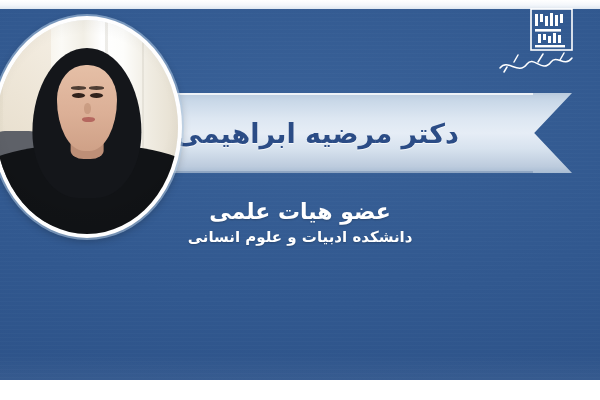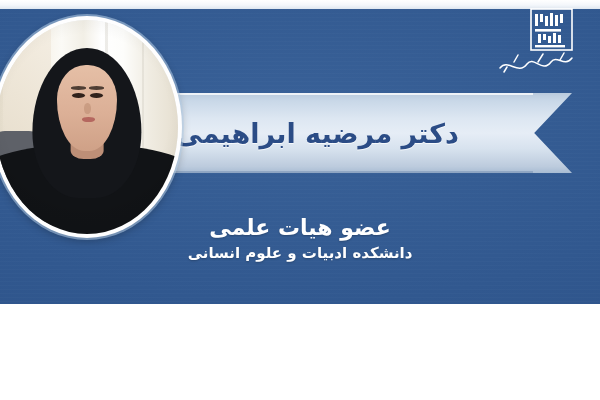--- a/index.html
+++ b/index.html
@@ -6,21 +6,21 @@
   * { margin:0; padding:0; box-sizing:border-box; }
   html, body {
     width:600px; height:400px;
     background:#ffffff;
     font-family:"DejaVu Sans","Liberation Sans",sans-serif;
     overflow:hidden;
   }
 
   #card {
     position:relative;
-    width:600px; height:304px;
+    width:600px; height:400px;
     background:#ffffff;
     overflow:hidden;
   }
 
   
   .top-strip {
     position:absolute; left:0; top:0;
     width:600px; height:9px;
     background:linear-gradient(180deg,#ffffff 0%,#f4f7fb 55%,#dfe7f0 100%);
   }
@@ -210,21 +210,21 @@
   }
   
   .ph-vig{
     position:absolute; inset:0;
     background:radial-gradient(circle at 50% 45%, rgba(0,0,0,0) 55%, rgba(0,0,0,0.13) 100%);
   }
 
   
   .subtitle{
     position:absolute;
-    left:0; right:0; top:212px;
+    left:0; right:0; top:196px;
     text-align:center;
     direction:rtl;
     color:#ffffff;
   }
   .sub-line{
     font-weight:bold;
     line-height:1.42;
     text-shadow:0 1px 2px rgba(0,0,0,0.22);
     white-space:nowrap;
   }

